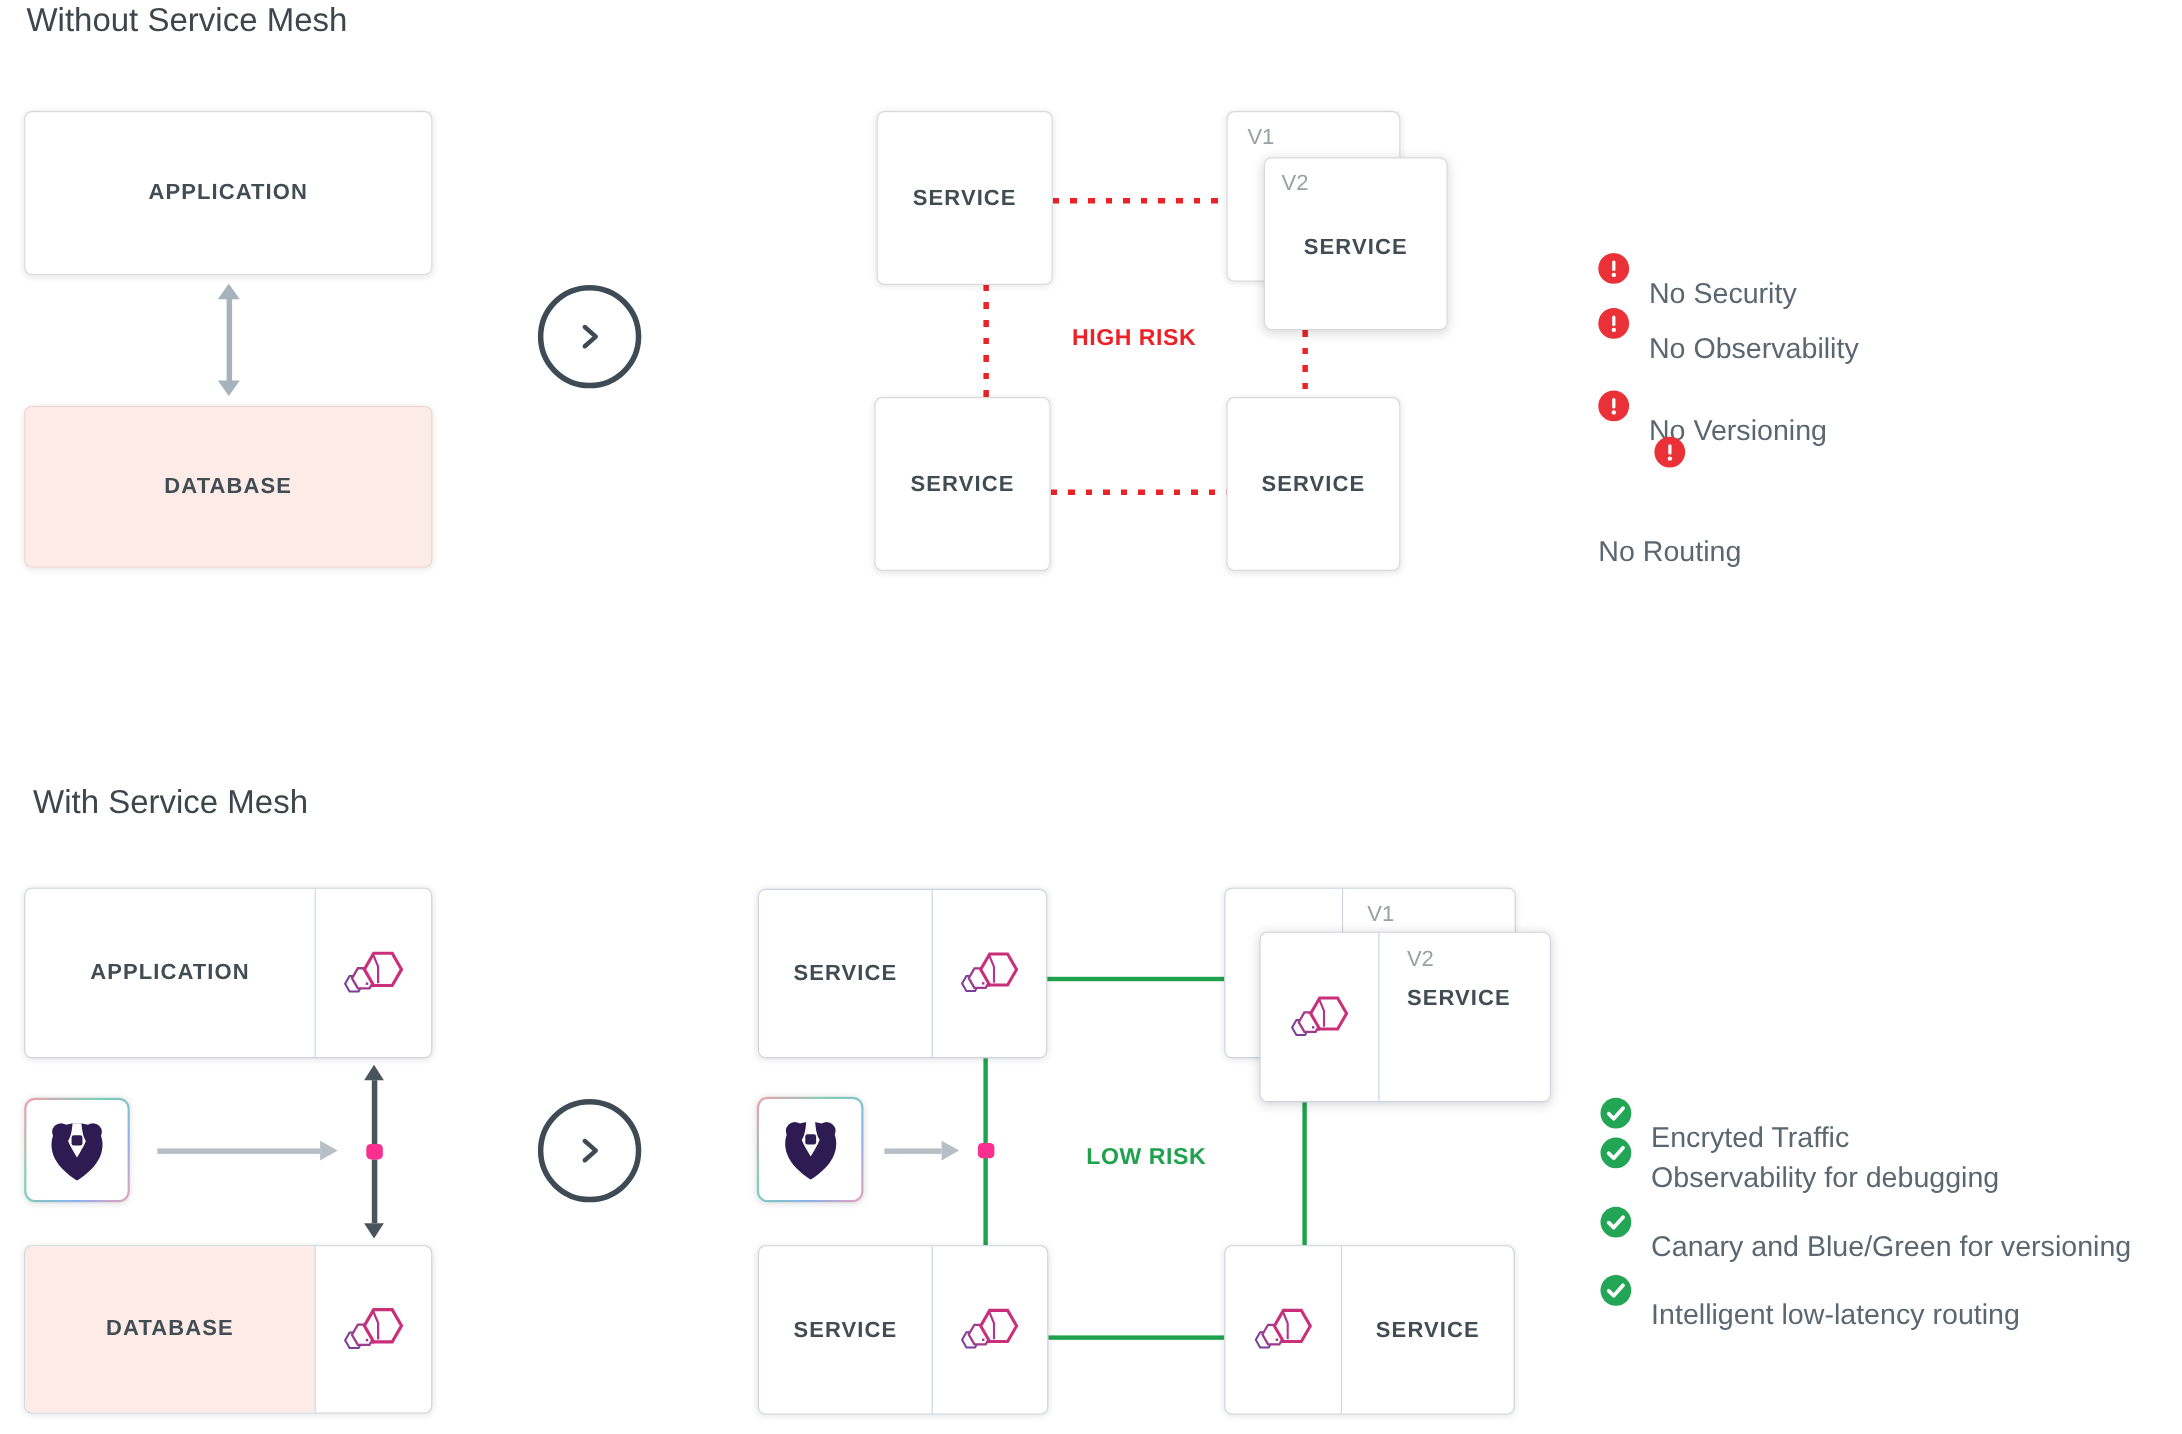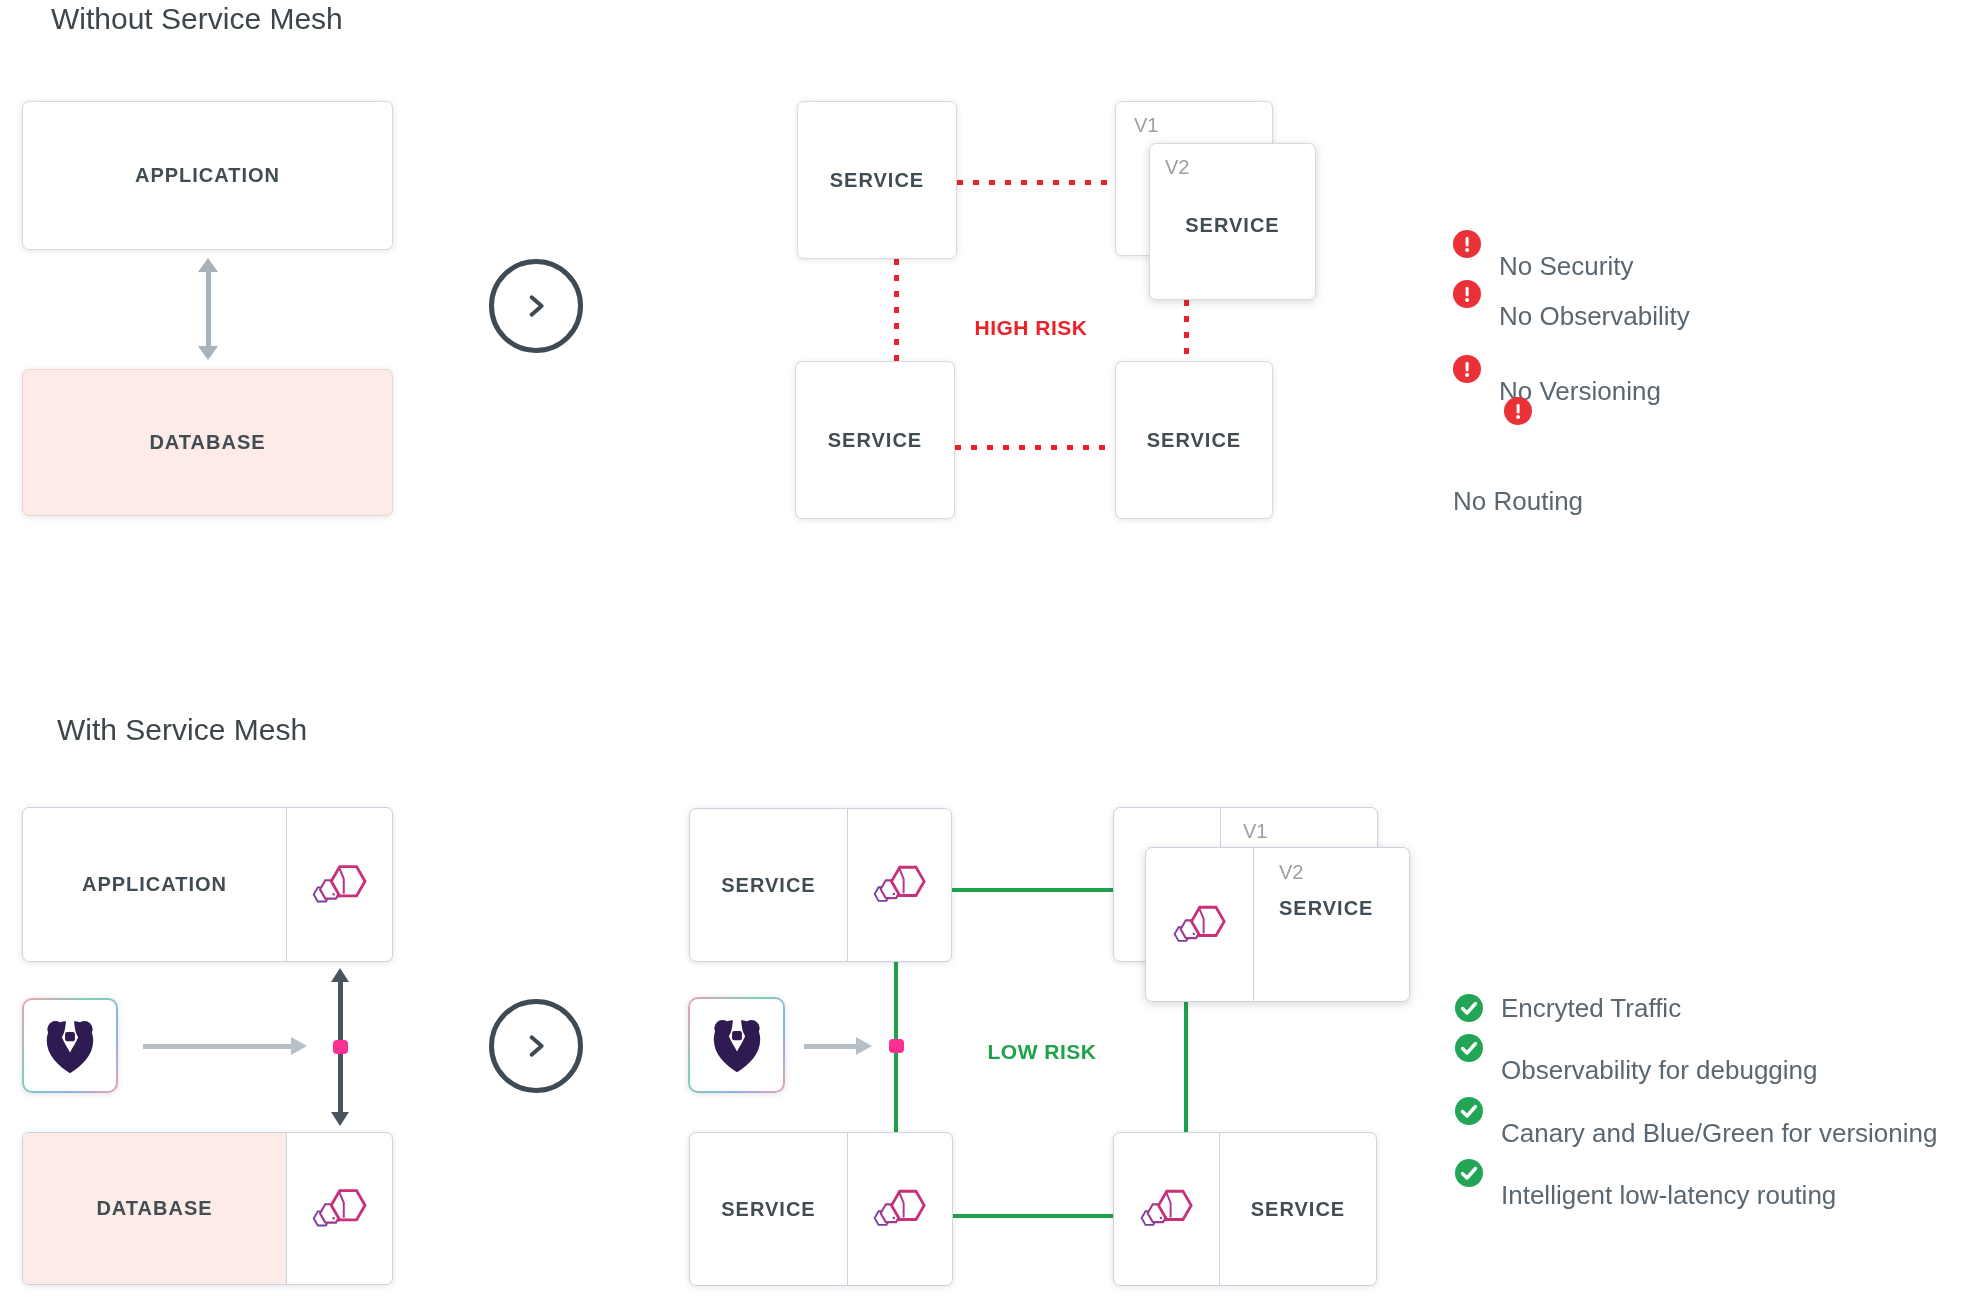--- a/index.html
+++ b/index.html
@@ -18,21 +18,21 @@
     --border2:#c9d4de;
     --gray-arrow:#a6b2bc;
     --gray-arrow2:#b7bfc6;
     --dark:#49545d;
     --circle:#3e4b54;
   }
   *{margin:0;padding:0;box-sizing:border-box;}
   html,body{width:1984px;height:1304px;background:#fff;overflow:hidden;
     font-family:"Liberation Sans","DejaVu Sans",sans-serif;}
   .canvas{position:relative;width:1984px;height:1304px;background:#fff;}
-  .abs{position:absolute;margin-left:27px;}
+  .abs{position:absolute;}
   .title{font-size:30px;color:var(--ink);font-weight:400;}
   .box{position:absolute;background:#fff;border:1px solid var(--border1);border-radius:7px;
     box-shadow:0 1px 6px rgba(32,33,36,.12);display:flex;align-items:center;justify-content:center;}
   .box.pink{background:var(--db-fill);border-color:var(--db-border);}
   .box .lbl{font-size:20px;font-weight:600;color:var(--label);letter-spacing:1px;}
   .box.mesh{border-color:var(--border2);padding:0;align-items:stretch;justify-content:flex-start;}
   .sec{display:flex;align-items:center;justify-content:center;}
   .sec.main{flex:1;}
   .sec.side{border-left:1px solid var(--border2);}
   .sec.side-l{border-right:1px solid var(--border2);}
@@ -48,21 +48,21 @@
   .gray-h{height:5px;background:var(--gray-arrow2);}
   .dark-v{width:5px;background:var(--dark);}
   .steel-v{width:5px;background:var(--gray-arrow);}
   .tri{position:absolute;width:0;height:0;z-index:0;}
   .tri.right{border-left:16px solid var(--gray-arrow2);border-top:9px solid transparent;border-bottom:9px solid transparent;}
   .tri.up-steel{border-bottom:14px solid var(--gray-arrow);border-left:10px solid transparent;border-right:10px solid transparent;}
   .tri.down-steel{border-top:14px solid var(--gray-arrow);border-left:10px solid transparent;border-right:10px solid transparent;}
   .tri.up-dark{border-bottom:14px solid var(--dark);border-left:9px solid transparent;border-right:9px solid transparent;}
   .tri.down-dark{border-top:14px solid var(--dark);border-left:9px solid transparent;border-right:9px solid transparent;}
   .risk{position:absolute;transform:translateX(-50%);font-size:21px;font-weight:700;letter-spacing:.5px;z-index:2;}
-  .risk.high{color:var(--red);margin-top:20px;}
+  .risk.high{color:var(--red);}
   .risk.low{color:var(--green);}
   .pinkdot{position:absolute;width:15px;height:14px;border-radius:4px;background:var(--pink);z-index:4;}
   
   .stepcircle{position:absolute;width:94px;height:94px;border-radius:50%;border:5px solid var(--circle);
     background:#fff;display:flex;align-items:center;justify-content:center;z-index:1;}
   
   .note{position:absolute;display:flex;align-items:center;gap:18px;}
   .note .txt{font-size:26px;color:var(--muted);line-height:28px;white-space:nowrap;margin-top:44px;}
   .badge{width:28px;height:28px;border-radius:50%;display:flex;align-items:center;justify-content:center;flex:0 0 28px;}
   .badge.red{background:var(--red-icon);}
@@ -300,21 +300,21 @@
     <div class="sec side-l sec" style="width:106px;">
       <svg width="58" height="52">
           <use href="#ic-mesh"></use>
         </svg>
     </div>
     <div class="sec main">
       <span class="lbl">SERVICE</span>
     </div>
   </div>
 
-  <div class="note" style="left:1455px;top:950px;align-items:flex-end;">
+  <div class="note" style="left:1455px;top:976px;">
     <span class="badge green">
         <svg width="24" height="24">
           <use href="#ic-check"></use>
         </svg>
       </span>
     <span class="txt">Encryted Traffic</span>
   </div>
   <div class="note" style="left:1455px;top:1012px;text-align:center;">
     <span class="badge green">
         <svg width="24" height="24">

